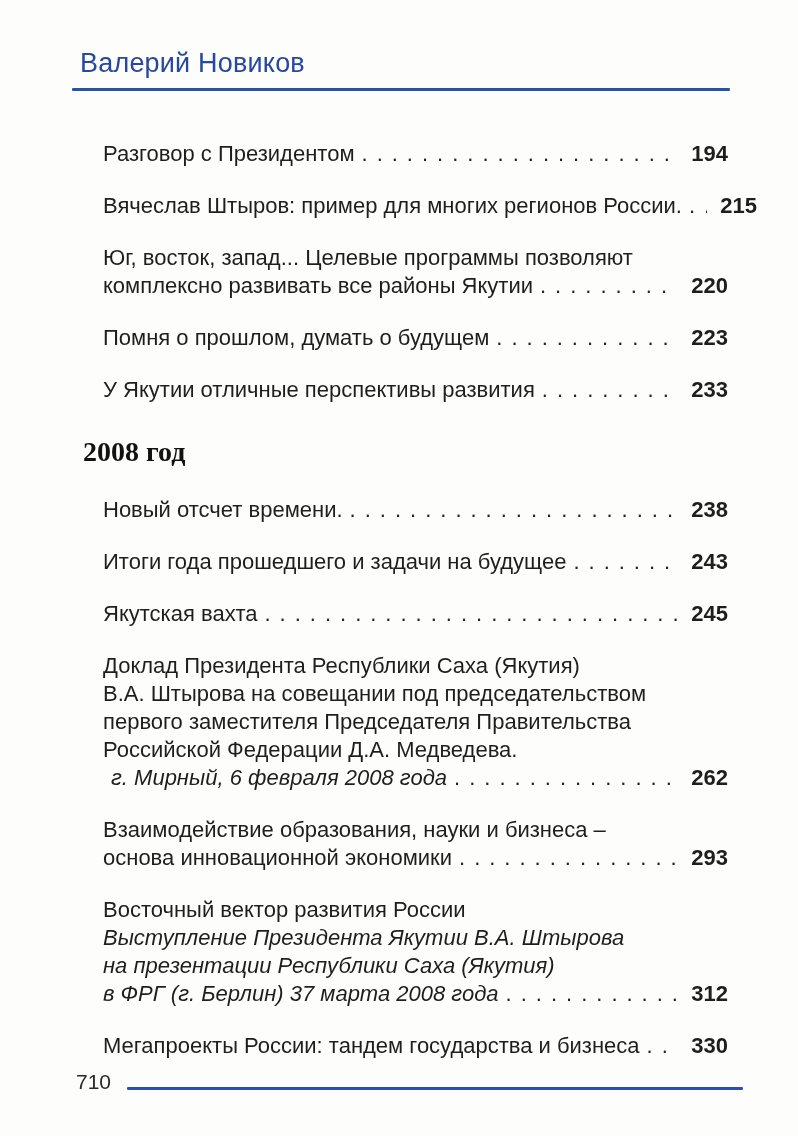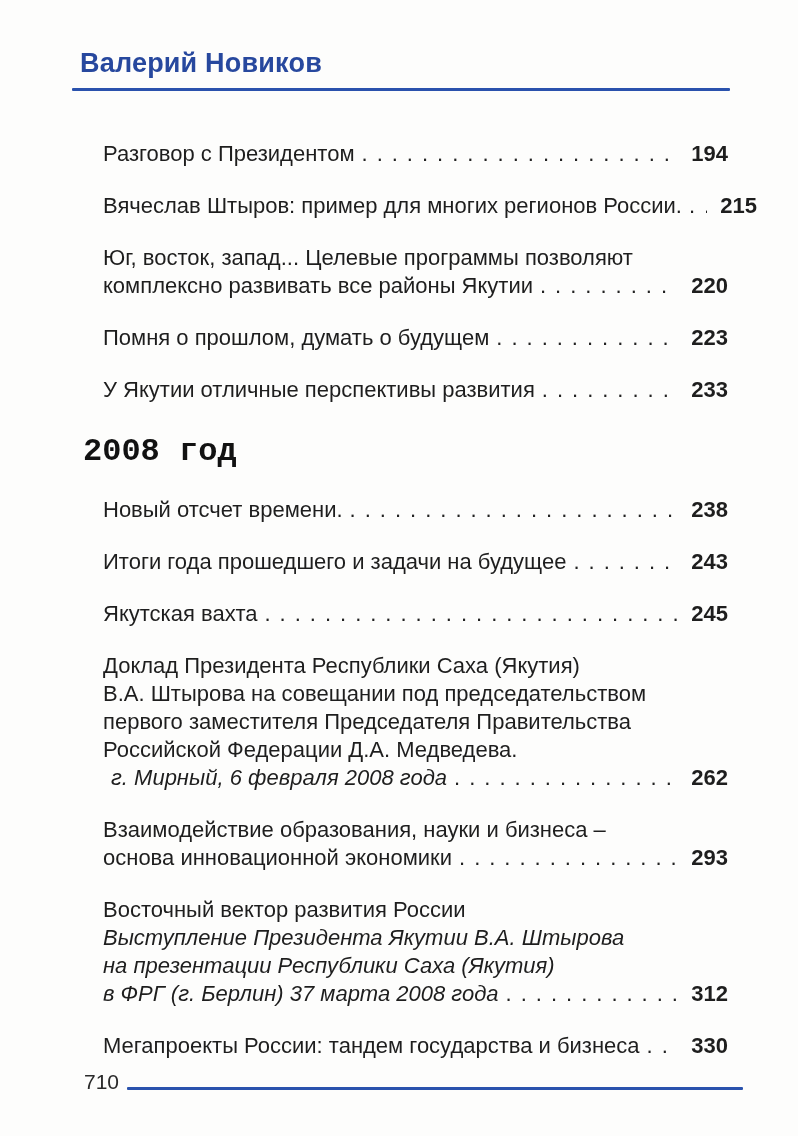--- a/index.html
+++ b/index.html
@@ -17,21 +17,21 @@
     font-family: "Liberation Sans", sans-serif;
     color: #1e1e1e;
   }
 
   
   .running-head {
     position: absolute;
     top: 48px;
     left: 80px;
     font-size: 27px;
-    font-weight: bold;
+    font-weight: normal;
     letter-spacing: 0.2px;
   }
   .header-rule {
     position: absolute;
     top: 88px;
     left: 72px;
     width: 658px;
     height: 3px;
     border-radius: 1px;
   }
@@ -67,32 +67,32 @@
     color: #222;
   }
   .pagenum {
     flex: 0 0 auto;
     min-width: 44px;
     text-align: right;
     font-weight: bold;
   }
   .section-heading {
     margin: 30px 0 26px -20px;
-    font-family: Liberation Mono, monospace;
+    font-family: Liberation Serif, serif;
     font-weight: bold;
-    font-size: 32px;
+    font-size: 28px;
     line-height: 36px;
     color: #121212;
   }
 
   
   .folio {
     position: absolute;
     top: 1070px;
-    left: 84px;
+    left: 76px;
     font-size: 21px;
     color: #2a2a2a;
   }
   .footer-rule {
     position: absolute;
     top: 1087px;
     left: 127px;
     width: 616px;
     height: 3px;
     border-radius: 1px;

